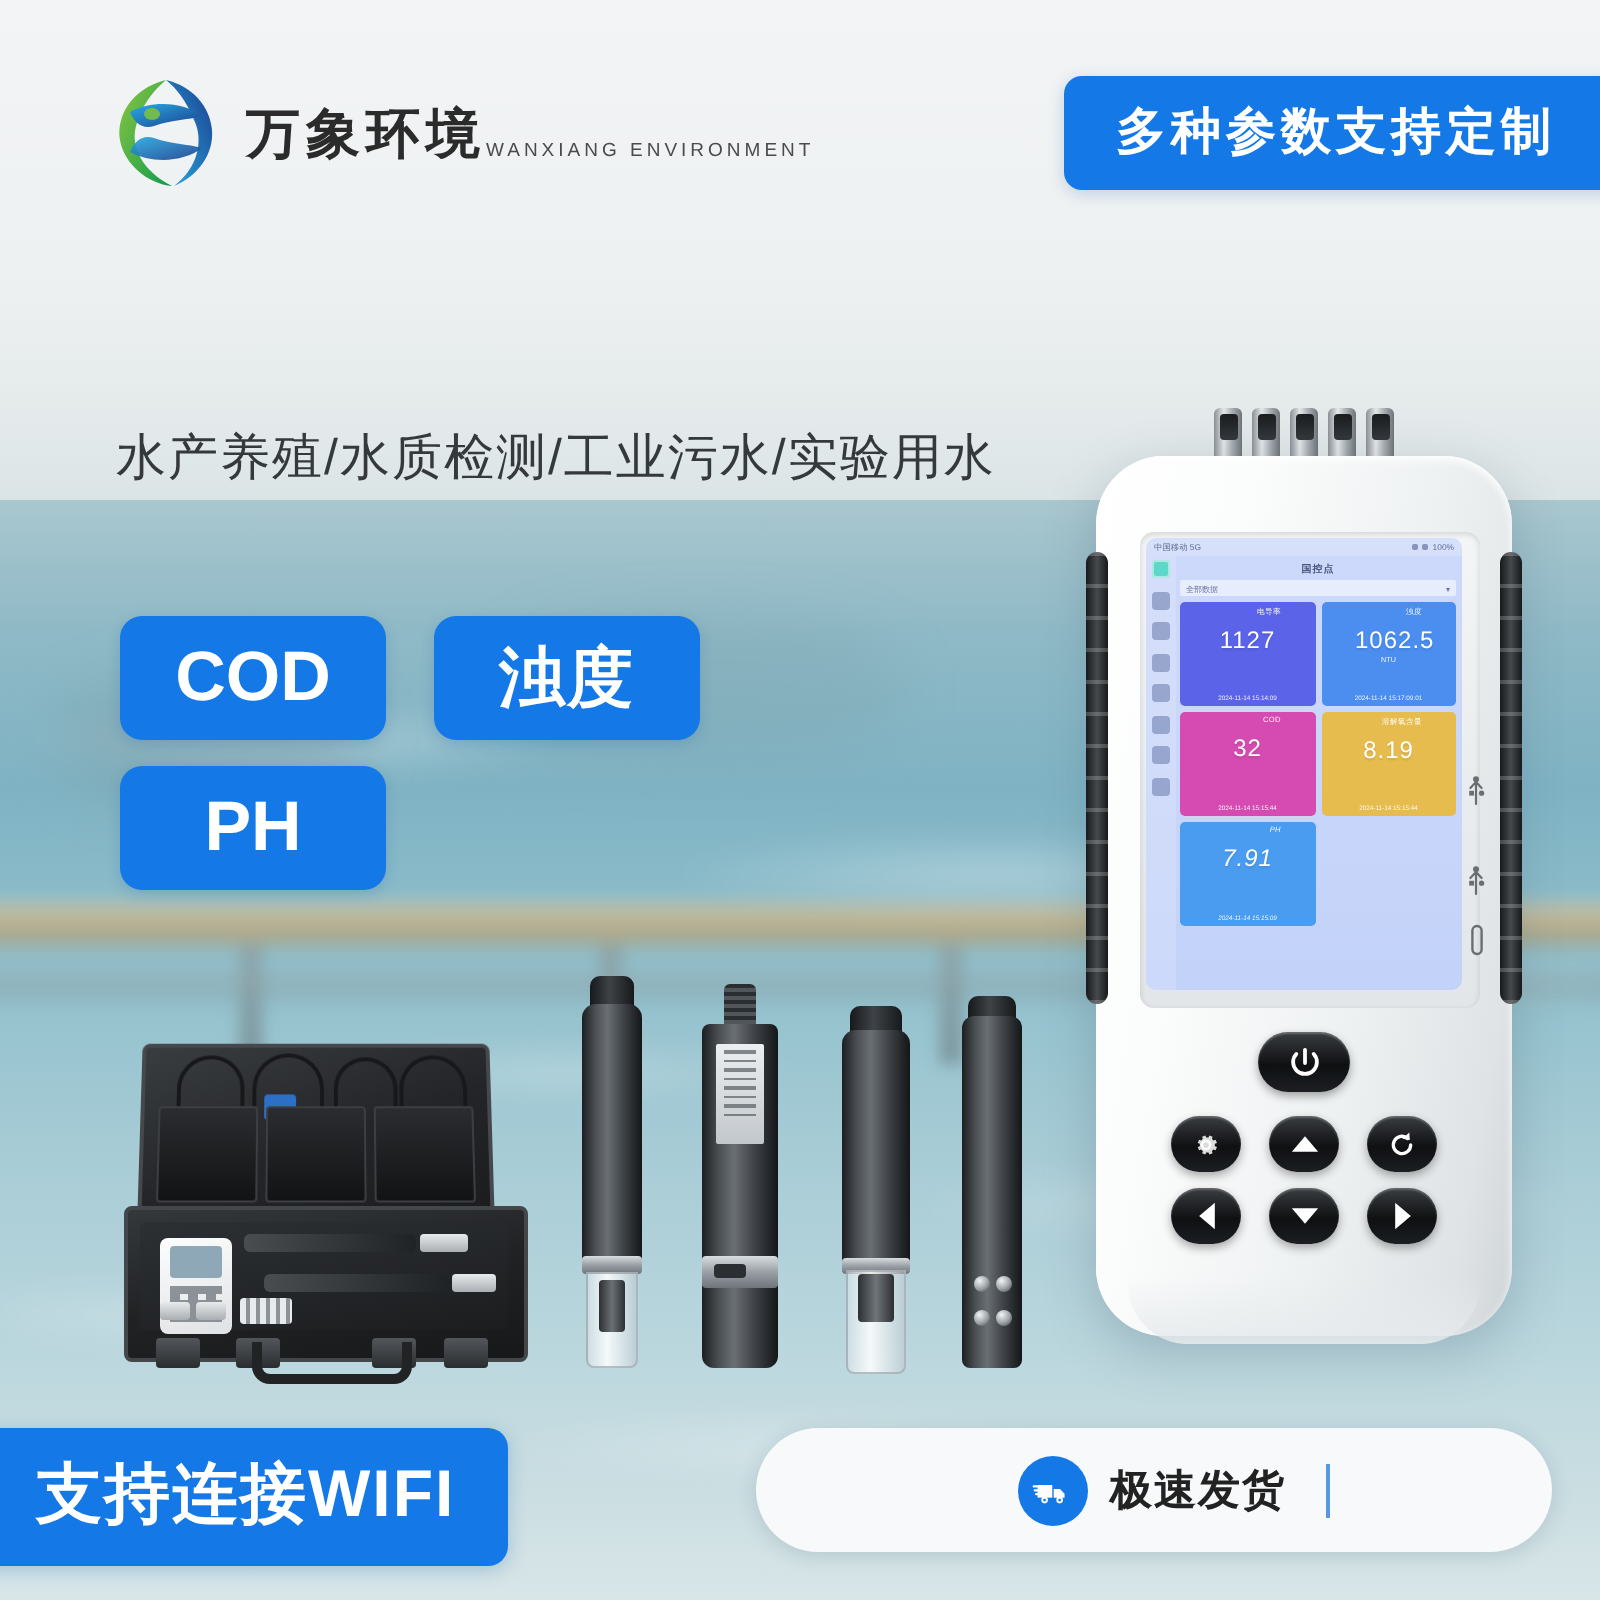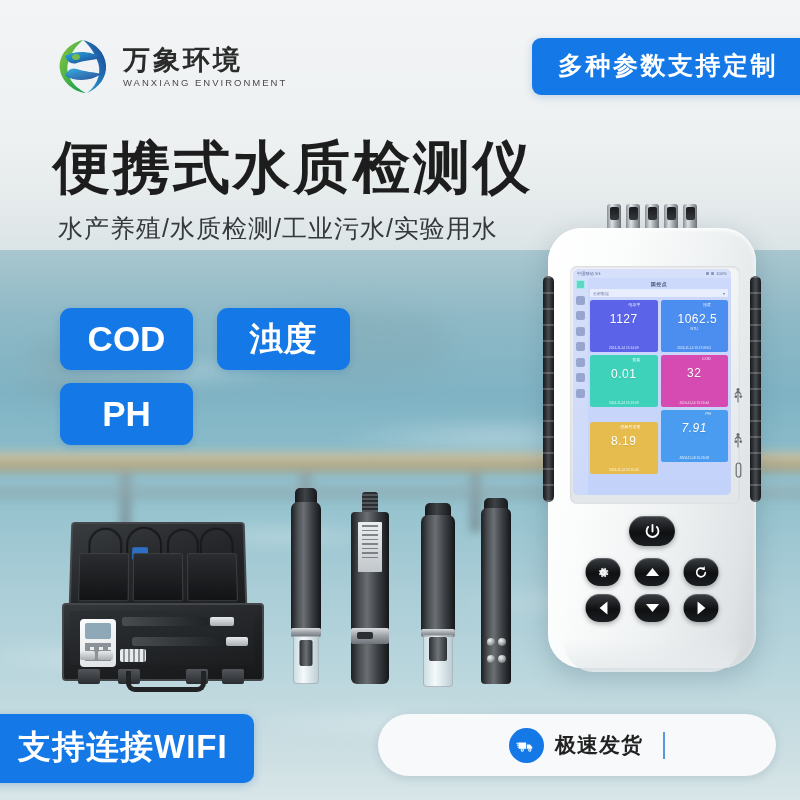--- a/index.html
+++ b/index.html
@@ -47,21 +47,21 @@
     position:absolute;width:11px;height:62px;
     background:linear-gradient(180deg,#8d9ea2,#6d8086);
     filter:blur(4px);opacity:.7;
   }
   .bg-blobs{position:absolute;left:0;top:300px;width:800px;height:260px;filter:blur(14px);opacity:.55;}
   .bg-blobs i{position:absolute;display:block;border-radius:40%;background:#7fa3ad;}
 
   
   .logo{position:absolute;left:52px;top:36px;display:flex;align-items:center;gap:9px;}
   .logo-mark{width:62px;height:62px;position:relative;flex:0 0 auto;}
-  .logo-text{display:flex;flex-direction:column;justify-content:center;}
+  .logo-text{display:flex;flex-direction:row;justify-content:center;align-items:flex-end;}
   .logo-cn{font-size:27px;font-weight:700;color:#2b2b2b;letter-spacing:3px;line-height:1.06;}
   .logo-en{font-size:9.5px;color:#4a4a4a;letter-spacing:2.0px;line-height:1.1;margin-top:3px;}
 
   
   .custom-badge{
     position:absolute;right:-12px;top:38px;
     background:#1478e6;color:#fff;
     padding:11px 34px 13px 26px;border-radius:9px;
     font-size:25px;font-weight:700;letter-spacing:2.5px;
     box-shadow:0 2px 8px rgba(20,90,170,.22);
@@ -281,21 +281,20 @@
       </svg>
     </div>
     <div class="logo-text">
       <div class="logo-cn">万象环境</div>
       <div class="logo-en">WANXIANG ENVIRONMENT</div>
     </div>
   </div>
 
   <div class="custom-badge">多种参数支持定制</div>
 
-  <div class="headline">便携式水质检测仪</div>
   <div class="subhead">水产养殖/水质检测/工业污水/实验用水</div>
 
   <div class="tags">
     <div class="tag latin">COD</div>
     <div class="tag">浊度</div>
     <div class="tag latin">PH</div>
   </div>
 
   <div class="case">
     <div class="case-lid">
@@ -438,35 +437,29 @@
               <div class="c-time">2024-11-14 15:14:09</div>
             </div>
 
             <div class="card" style="background:#4b8ef0;">
               <div class="c-name">浊度</div>
               <div class="c-val">1062.5</div>
               <div class="c-unit">NTU</div>
               <div class="c-time">2024-11-14 15:17:09:01</div>
             </div>
 
-            <div class="card" style="background:#3fd2bb;">
-              <div class="c-name">氨氮</div>
-              <div class="c-val">0.01</div>
-              <div class="c-unit"></div>
-              <div class="c-time">2024-11-14 15:13:09</div>
-            </div>
 
             <div class="card" style="background:#d64bb1;">
               <div class="c-name">COD</div>
               <div class="c-val">32</div>
               <div class="c-unit"></div>
               <div class="c-time">2024-11-14 15:15:44</div>
             </div>
 
-            <div class="card" style="background:#e7bc4e;margin-top:12px;">
+            <div class="card" style="background:#e7bc4e;">
               <div class="c-name">溶解氧含量</div>
               <div class="c-val">8.19</div>
               <div class="c-unit"></div>
               <div class="c-time">2024-11-14 15:15:44</div>
             </div>
 
             <div class="card" style="background:#4a9cf0;font-style:italic;">
               <div class="c-name">PH</div>
               <div class="c-val">7.91</div>
               <div class="c-unit"></div>

